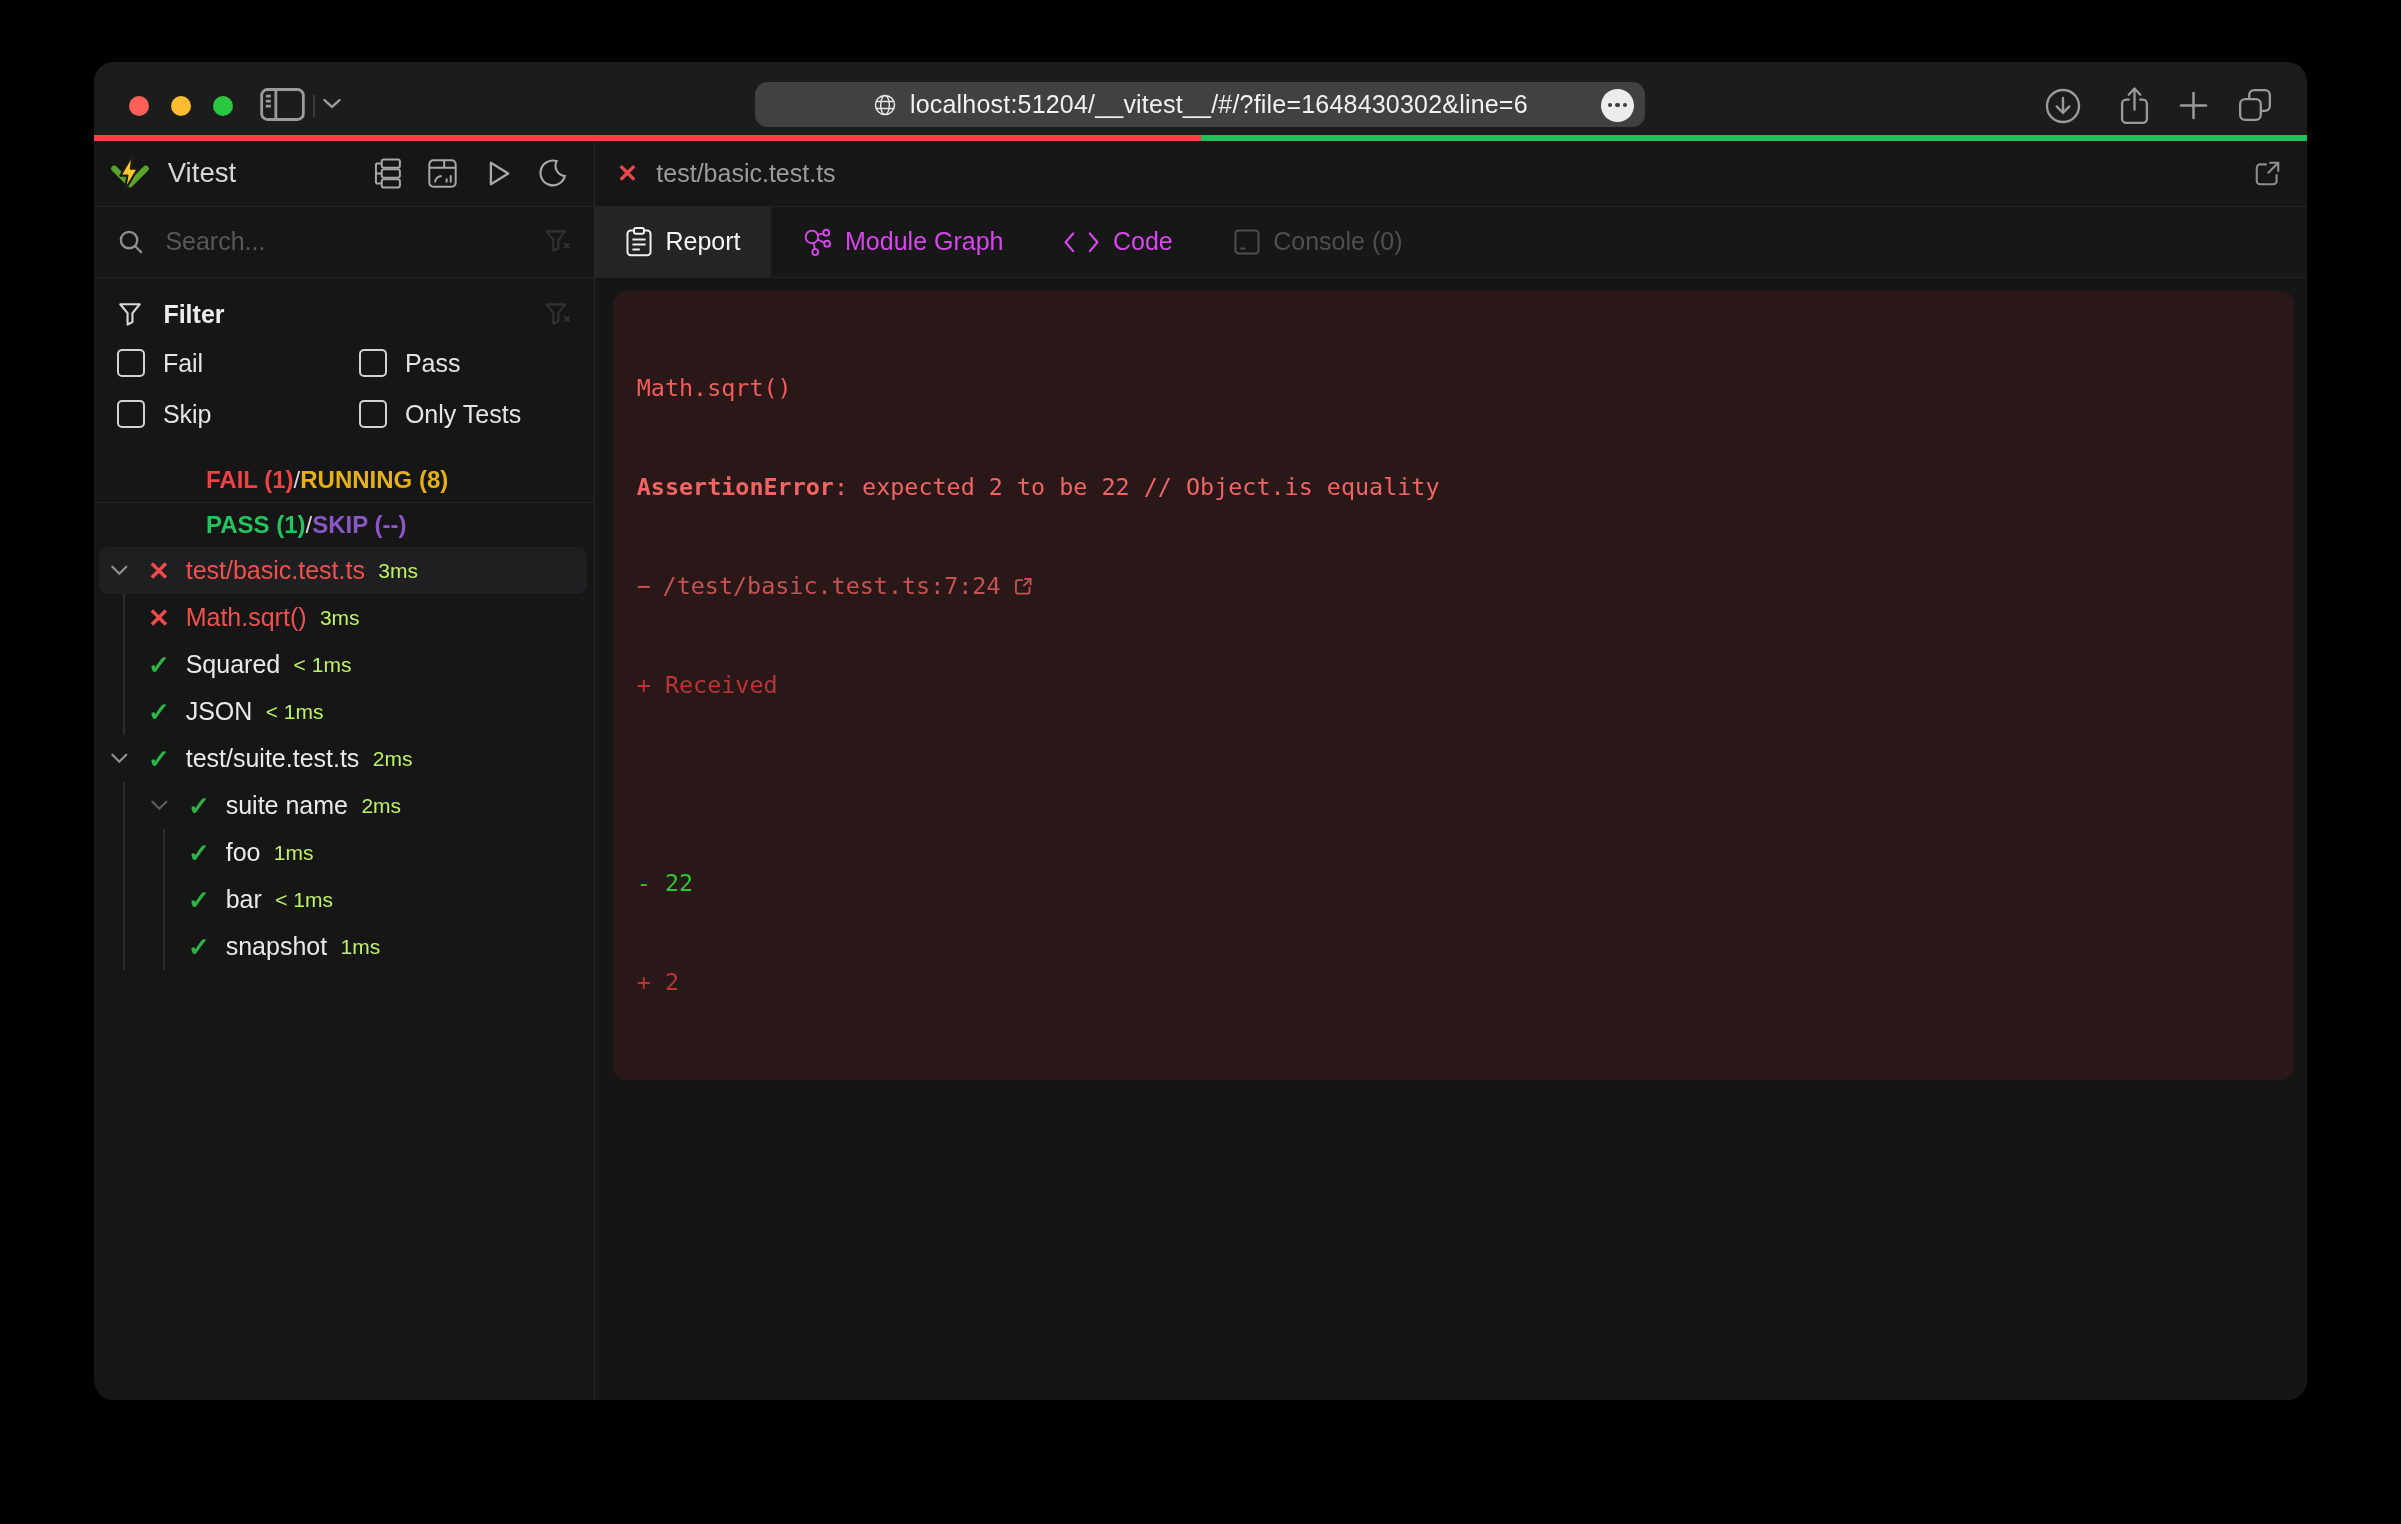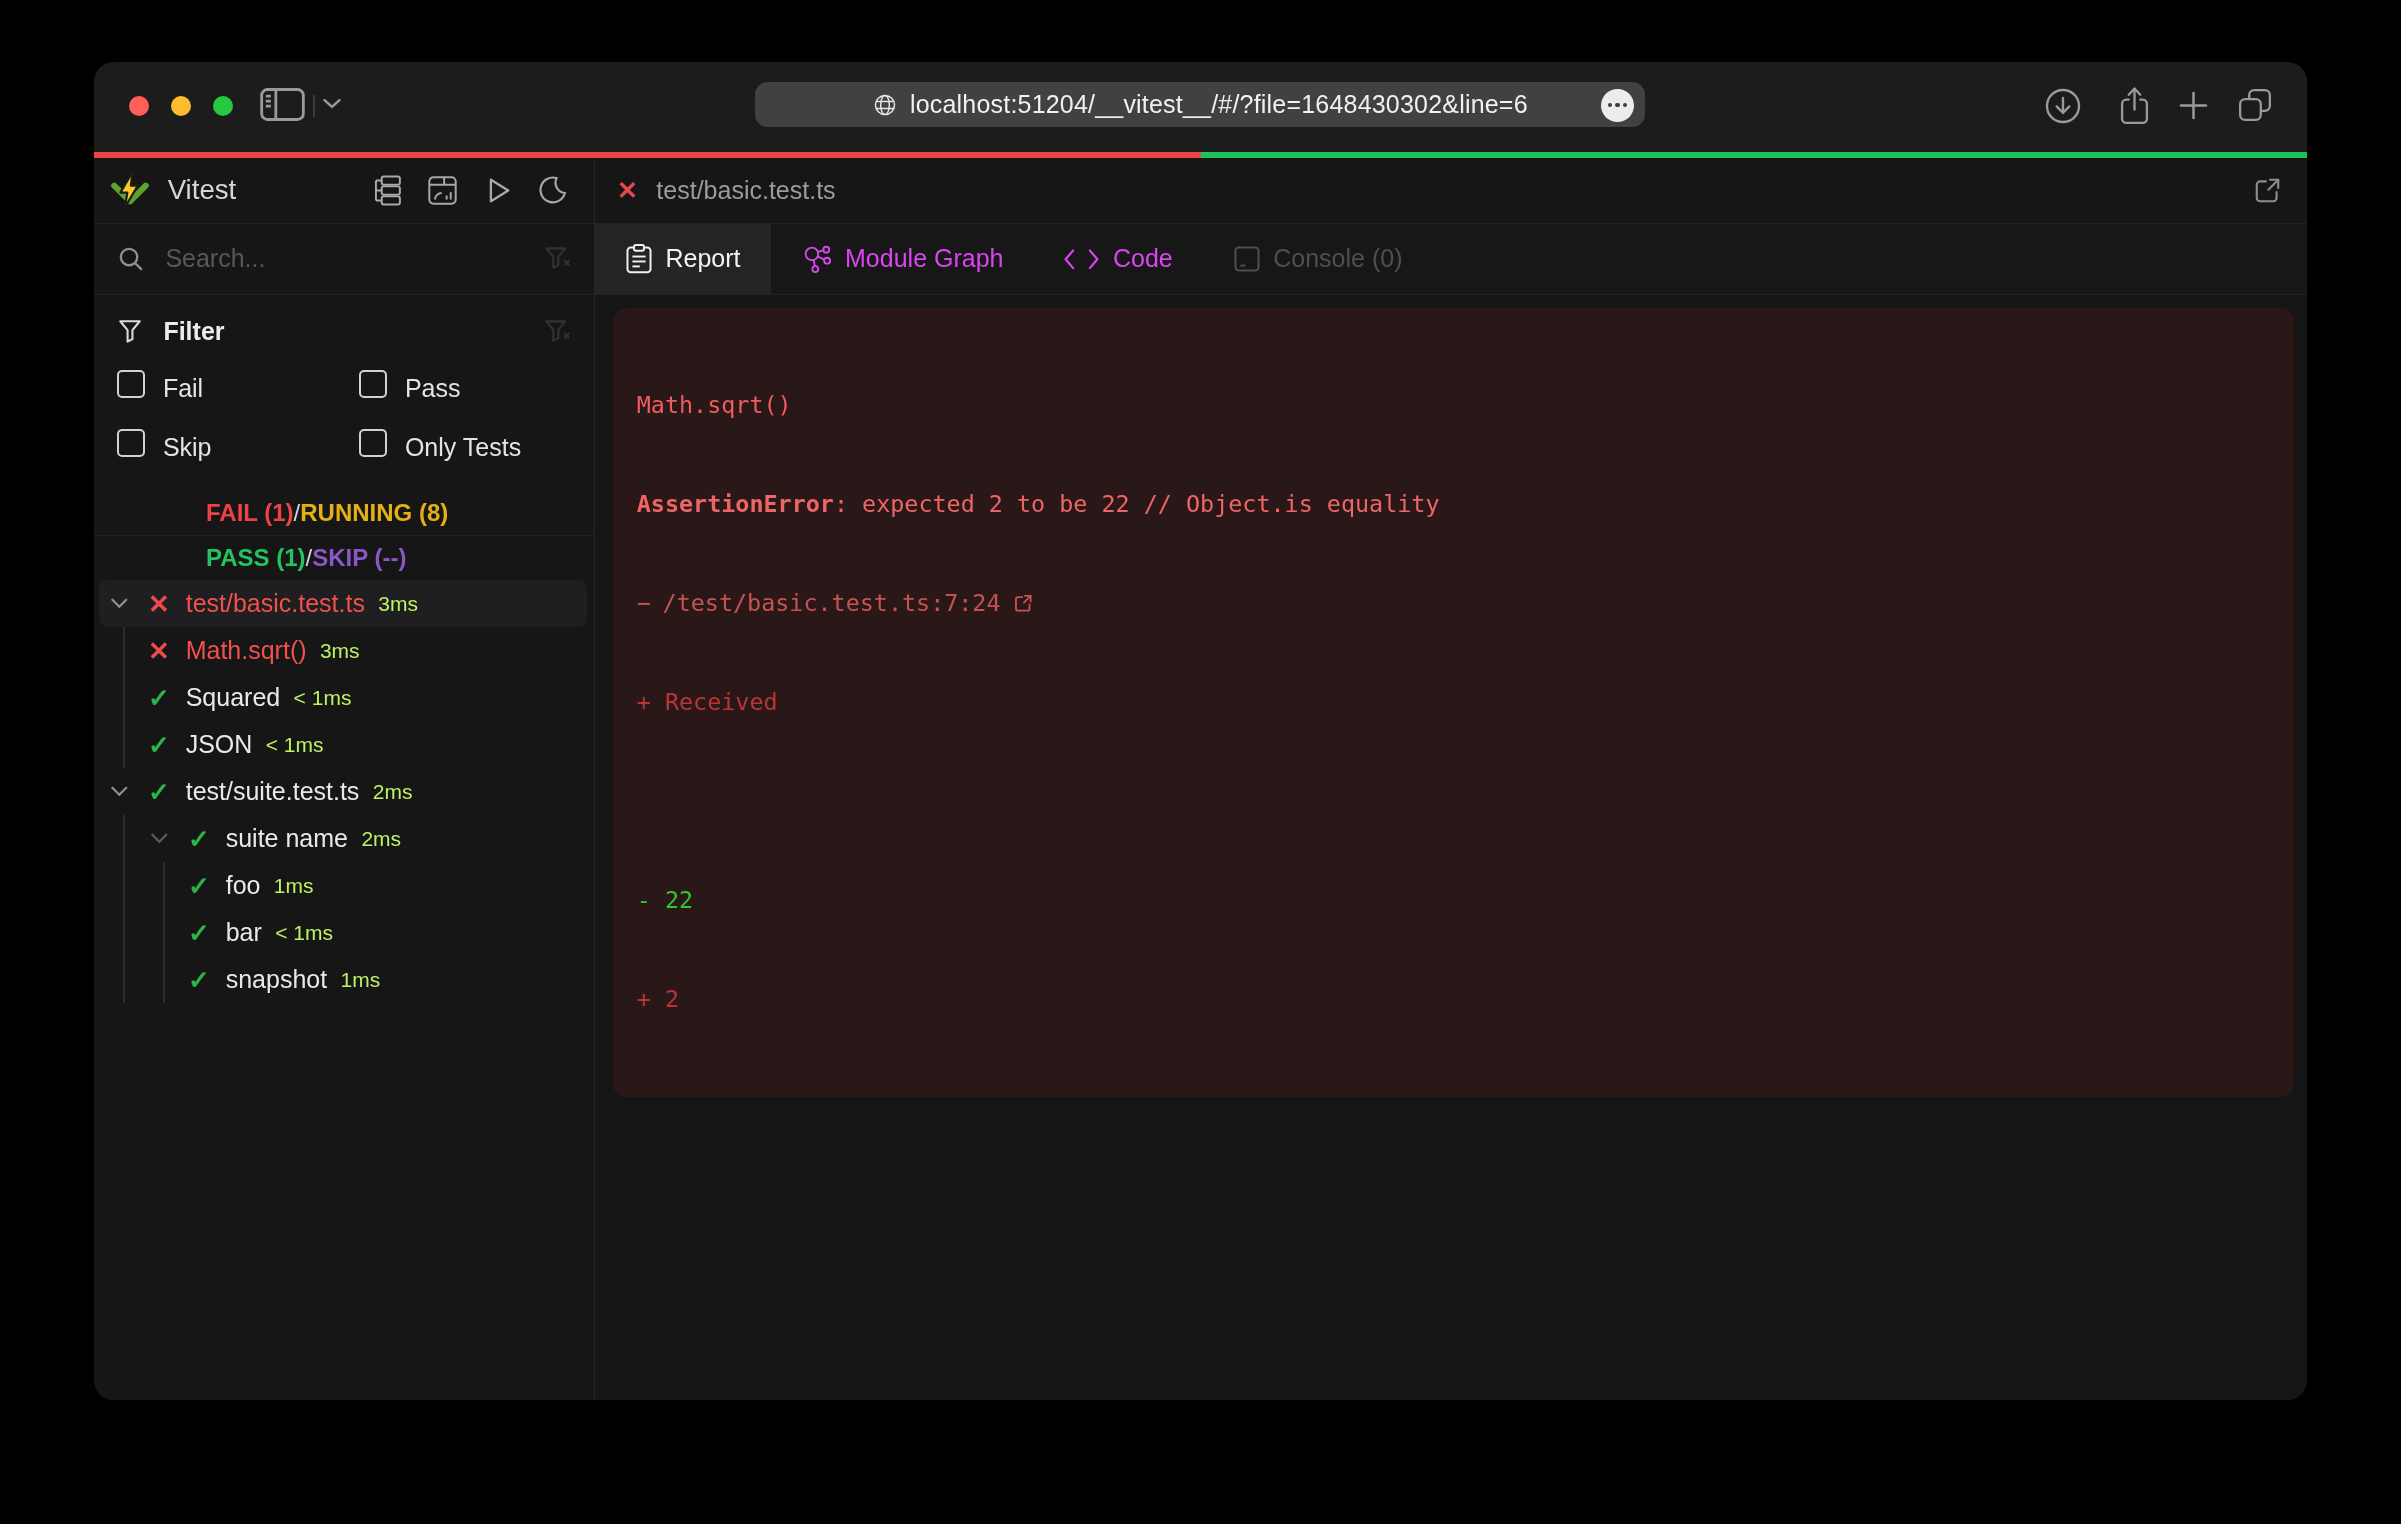--- a/index.html
+++ b/index.html
@@ -1,20 +1,20 @@
 <!DOCTYPE html>
 <html style="font-size:13.4px"><head>
 <meta charset="utf-8">
 <style>
   html,body{margin:0;padding:0;background:#000;width:2401px;height:1524px;overflow:hidden;
     font-family:"Liberation Sans",sans-serif;-webkit-font-smoothing:antialiased;}
   .window{position:absolute;left:94px;top:62px;width:2213px;height:1338px;background:#151515;
     border-radius:20px;overflow:hidden;display:flex;flex-direction:column;}
   
-  .chrome{height:90px;background:#1c1c1d;position:relative;flex:none;}
+  .chrome{height:73px;background:#1c1c1d;position:relative;flex:none;}
   .lights{position:absolute;left:35px;top:34px;display:flex;gap:22px;}
   .light{width:20px;height:20px;border-radius:50%;}
   .l-red{background:#ff5f57}.l-yellow{background:#febc2e}.l-green{background:#28c840}
   .chrome-btn{position:absolute;top:24px;color:#9a9a9a;display:flex;align-items:center;}
   .chrome-sep{position:absolute;left:219px;top:33px;width:1.7px;height:22px;background:#3b3b3b;}
   .urlbar{position:absolute;left:661px;top:20px;width:890px;height:45px;border-radius:12.5px;
     background:#414142;display:flex;align-items:center;justify-content:center;gap:11.7px;color:#f1f1f1;}
   .url-text{font-size:25px;letter-spacing:0.2px;}
   .more-btn{position:absolute;right:11px;top:6.7px;width:33px;height:33px;border-radius:50%;
     background:#ececec;display:flex;align-items:center;justify-content:center;gap:3.3px;}
@@ -38,21 +38,21 @@
     font-size:25px;margin-left:18.4px;font-family:Liberation Sans, sans-serif;}
   .search-row input::placeholder{color:#585858;}
   .dim-funnel{color:#323232;}
   
   .filter{padding:22px 23.4px 0 23.4px;}
   .filter-title-row{display:flex;align-items:center;color:#d9d9d9;}
   .filter-title{font-size:25px;font-weight:700;color:#ededed;margin-left:20px;}
   .cb-grid{margin-top:20px;display:grid;grid-template-columns:242px 1fr;row-gap:22px;}
   .cb-item{display:flex;align-items:center;cursor:default;}
   .cb-box{width:24px;height:24px;border:2.5px solid #d2d2d2;border-radius:5px;flex:none;}
-  .cb-label{font-size:25px;color:#e4e4e4;margin-left:17.5px;margin-top:8px;}
+  .cb-label{font-size:25px;color:#e4e4e4;margin-left:17.5px;}
   
   .summary{margin-top:30px;}
   .sum-line{height:43px;display:flex;align-items:center;padding-left:112px;
     font-size:24px;font-weight:700;}
   .sum-sep{height:1.7px;background:#242424;}
   .c-fail{color:#ed4245}.c-run{color:#e5b015}.c-pass{color:#24c360}.c-skip{color:#8a57c4}.c-slash{color:#d6d6d6;font-weight:400;}
   
   .tree{margin-top:0.8px;}
   .row{height:47px;display:flex;align-items:center;position:relative;margin-left:5px;cursor:default;}
   .row.selected{background:#1f1f22;border-radius:8.4px;margin-right:6.7px;}

